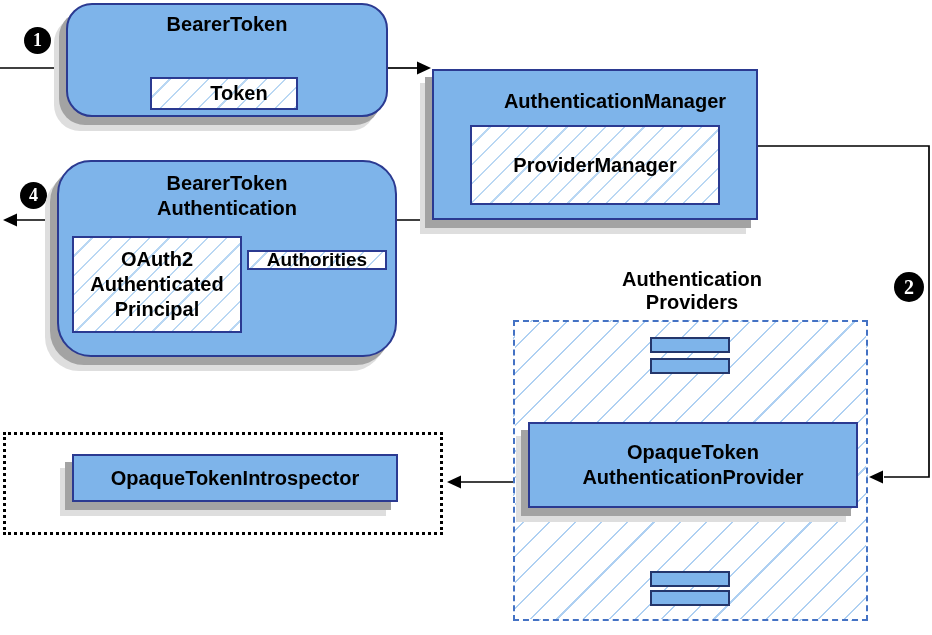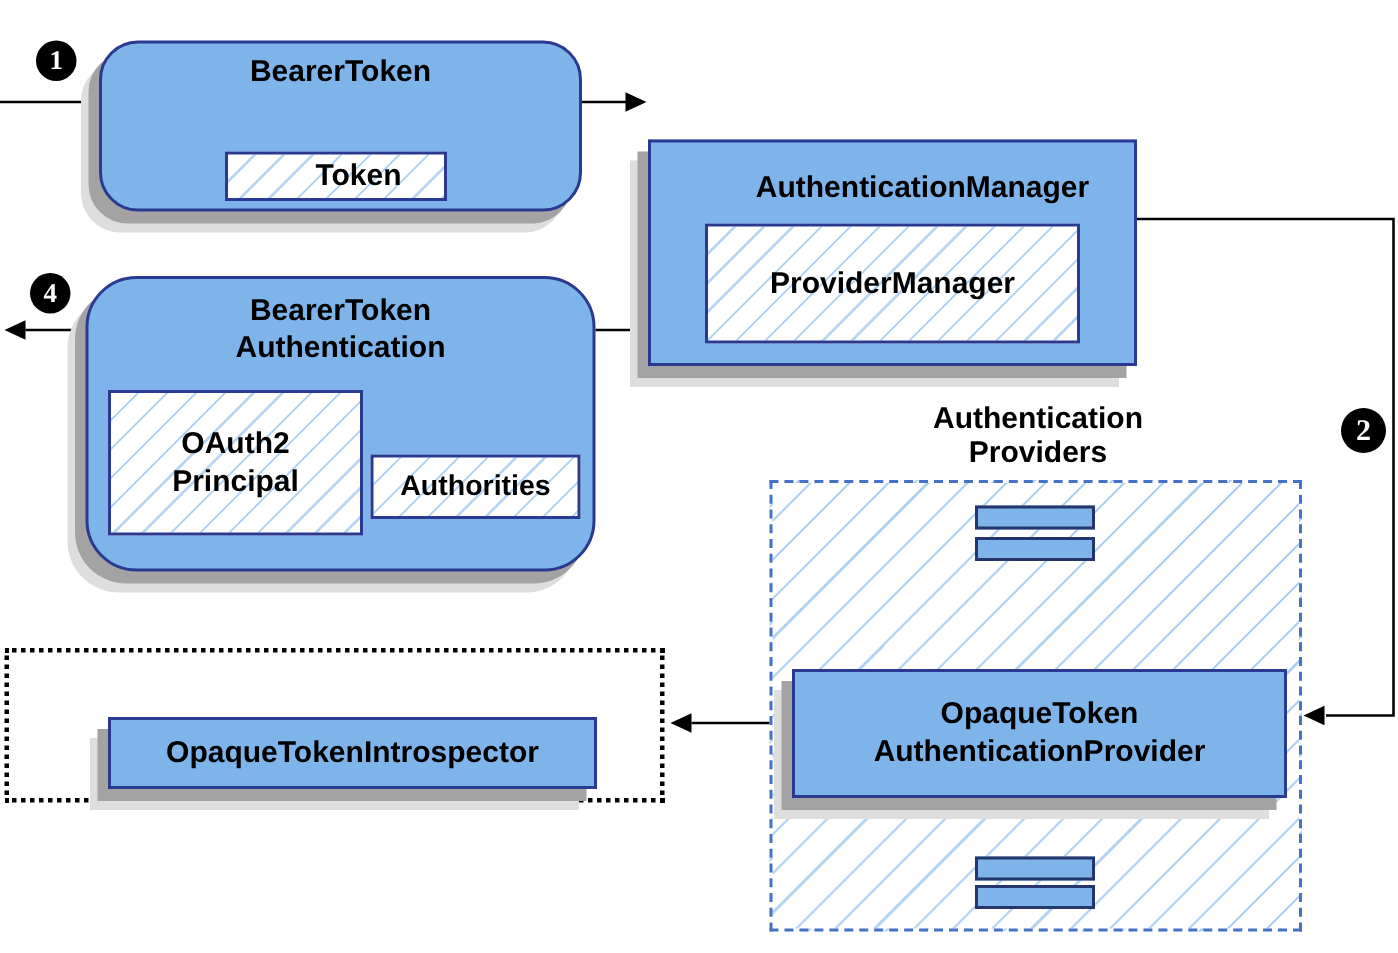--- a/index.html
+++ b/index.html
@@ -7,21 +7,21 @@
     position:relative; width:932px; height:635px; overflow:hidden;
     background:#fff; font-family:"Liberation Sans", sans-serif; color:#000;
   }
   .node {
     position:absolute; box-sizing:border-box;
     background:#7EB4EA; border:2px solid #2B3A91;
     font-weight:bold; text-align:center; color:#000;
   }
   .rounded26 { border-radius:26px; }
   .rounded34 { border-radius:34px; }
-  .shadow2 { box-shadow:-7px 8px 0 #a3a3a3, -12px 14px 0 #dedede;margin-top:24px; }
+  .shadow2 { box-shadow:-7px 8px 0 #a3a3a3, -12px 14px 0 #dedede; }
   .title20 { font-size:20px; line-height:25px; }
   .tline { display:block; }
   .chip {
     position:absolute; box-sizing:border-box;
     background-color:#fff;
     background-image:repeating-linear-gradient(135deg, rgba(255,255,255,0) 0 12px, #b9d7f3 12px 13.6px);
     border:2px solid #2B3A91;
     display:flex; flex-direction:column; align-items:center; justify-content:center;
     font-weight:bold; text-align:center;
   }
@@ -121,23 +121,24 @@
     </div>
   </div>
 
   <div class="node rounded34 shadow2" style="left:57px; top:160px; width:340px; height:197px;">
     <div class="title20" style="padding-top:9px;">
       <span class="tline">BearerToken</span>
       <span class="tline">Authentication</span>
     </div>
     <div class="chip title20" style="left:13px; top:74px; width:170px; height:97px;">
       <span class="tline">OAuth2</span>
+      <span class="tline">Authenticated</span>
       <span class="tline">Principal</span>
     </div>
-    <div class="chip" style="left:188px; top:117px; width:140px; height:43px; font-size:19px;">
+    <div class="chip" style="left:188px; top:88px; width:140px; height:20px; font-size:19px;">
       <span>Authorities</span>
     </div>
   </div>
 
   <div class="title20" style="position:absolute; left:592px; top:268px; width:200px; text-align:center; font-weight:bold; line-height:23px;">
     <span class="tline">Authentication</span>
     <span class="tline">Providers</span>
   </div>
 
   <div class="providers-box" style="left:513px; top:320px; width:355px; height:301px;">

